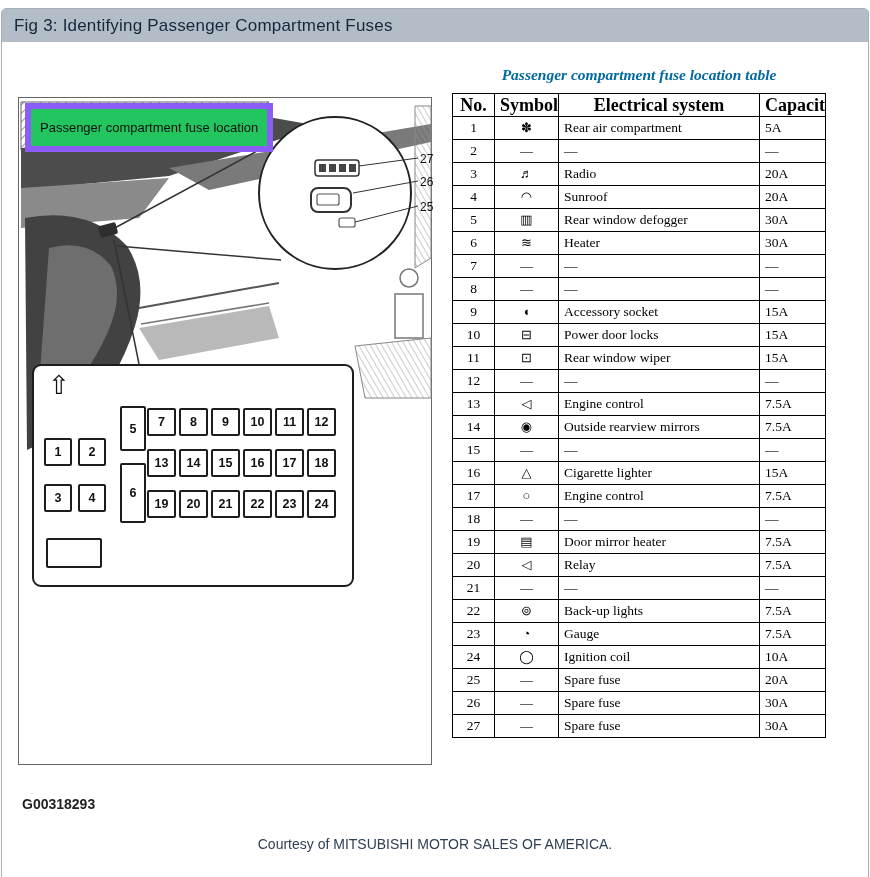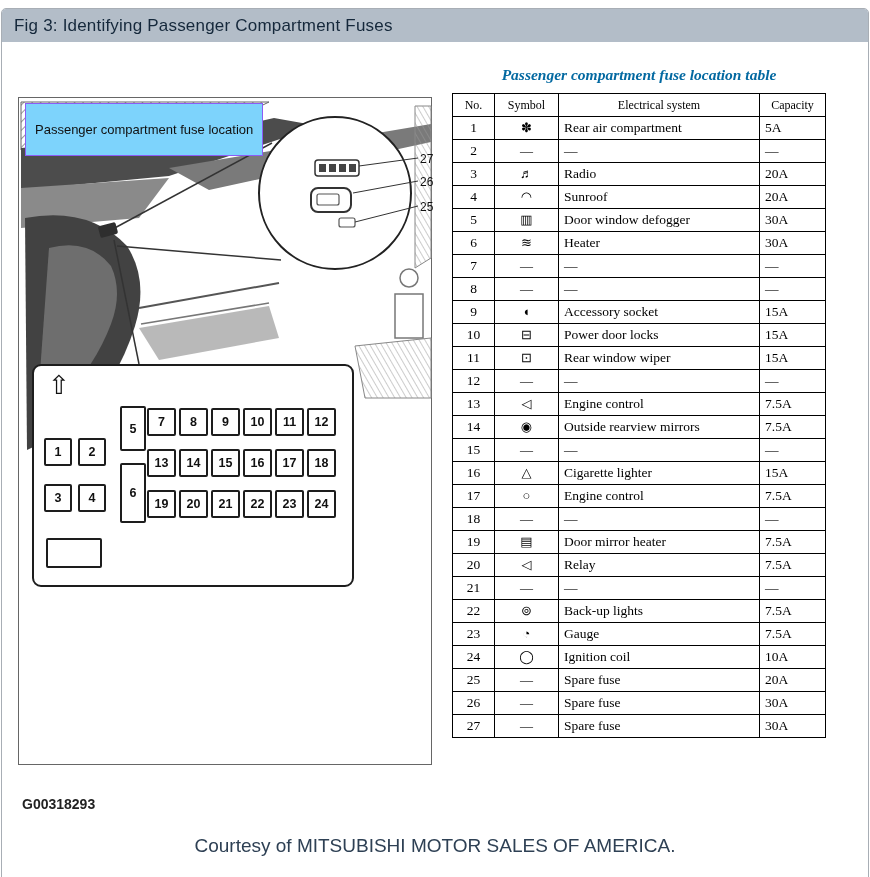--- a/index.html
+++ b/index.html
@@ -18,22 +18,22 @@
   }
   .hdr-title { font-size:17px; color:#15283b; letter-spacing:0.2px; }
 
   
   .diagram {
     position:absolute; left:16px; top:88px; width:414px; height:668px;
     border:1px solid #666; background:#fff;
   }
   .diagram svg { position:absolute; left:0; top:0; }
   .diagram-label {
-    position:absolute; left:6px; top:5px; background:#7dd3fc; border:1px solid #8b5cf6;
-    padding:18px 9px; font-size:13px; color:#111; white-space:nowrap;
+    position:absolute; left:6px; top:5px; background:#22c55e; border:6px solid #8b5cf6;
+    padding:11px 9px; font-size:13px; color:#111; white-space:nowrap;
   }
   .callout { position:absolute; font-size:12px; color:#111; }
   .co-27 { left:401px; top:54px; }
   .co-26 { left:401px; top:77px; }
   .co-25 { left:401px; top:102px; }
 
   
   .fuse-panel {
     position:absolute; left:13px; top:266px; width:322px; height:223px;
     background:#fff; border:2px solid #1d1d1d; border-radius:9px;
@@ -69,29 +69,29 @@
     margin:0 0 9px 0; text-align:center;
     font-family:Liberation Serif, serif; font-style:italic; font-weight:bold;
     font-size:15.5px; color:#0369a1;
   }
   table.fuse-table {
     width:100%; border-collapse:collapse; table-layout:fixed;
     font-family:"Liberation Serif", serif; font-size:13.5px; color:#000;
     border:1px solid #000;
   }
   .fuse-table th, .fuse-table td { border:1px solid #000; padding:2px 5px; height:20px; line-height:18px; overflow:hidden; }
-  .fuse-table th { font-weight:normal; font-size:12px; text-align:center; }
+  .fuse-table th { font-weight:bold; font-size:18px; text-align:center; }
   .c-no  { text-align:center; width:42px; }
   .c-sym { text-align:center; width:64px; font-size:13px; }
   .c-sys { text-align:left; padding-left:8px; }
   .c-cap { text-align:left; width:66px; }
 
   
   .footer { position:absolute; left:0; right:0; top:826px; text-align:center; }
-  .footer span { font-size:19px; color:#2e4054; }
+  .footer span { font-size:14px; color:#2e4054; }
 </style>
 </head>
 <body>
 
 <div class="page">
 
   <div class="hdr">
     <span class="hdr-title">Fig 3: Identifying Passenger Compartment Fuses</span>
   </div>
 
@@ -227,21 +227,21 @@
   </tr>
           <tr>
     <td class="c-no">4</td>
     <td class="c-sym">◠</td>
     <td class="c-sys">Sunroof</td>
     <td class="c-cap">20A</td>
   </tr>
           <tr>
     <td class="c-no">5</td>
     <td class="c-sym">▥</td>
-    <td class="c-sys">Door window defogger</td>
+    <td class="c-sys">Rear window defogger</td>
     <td class="c-cap">30A</td>
   </tr>
           <tr>
     <td class="c-no">6</td>
     <td class="c-sym">≋</td>
     <td class="c-sys">Heater</td>
     <td class="c-cap">30A</td>
   </tr>
           <tr>
     <td class="c-no">7</td>

